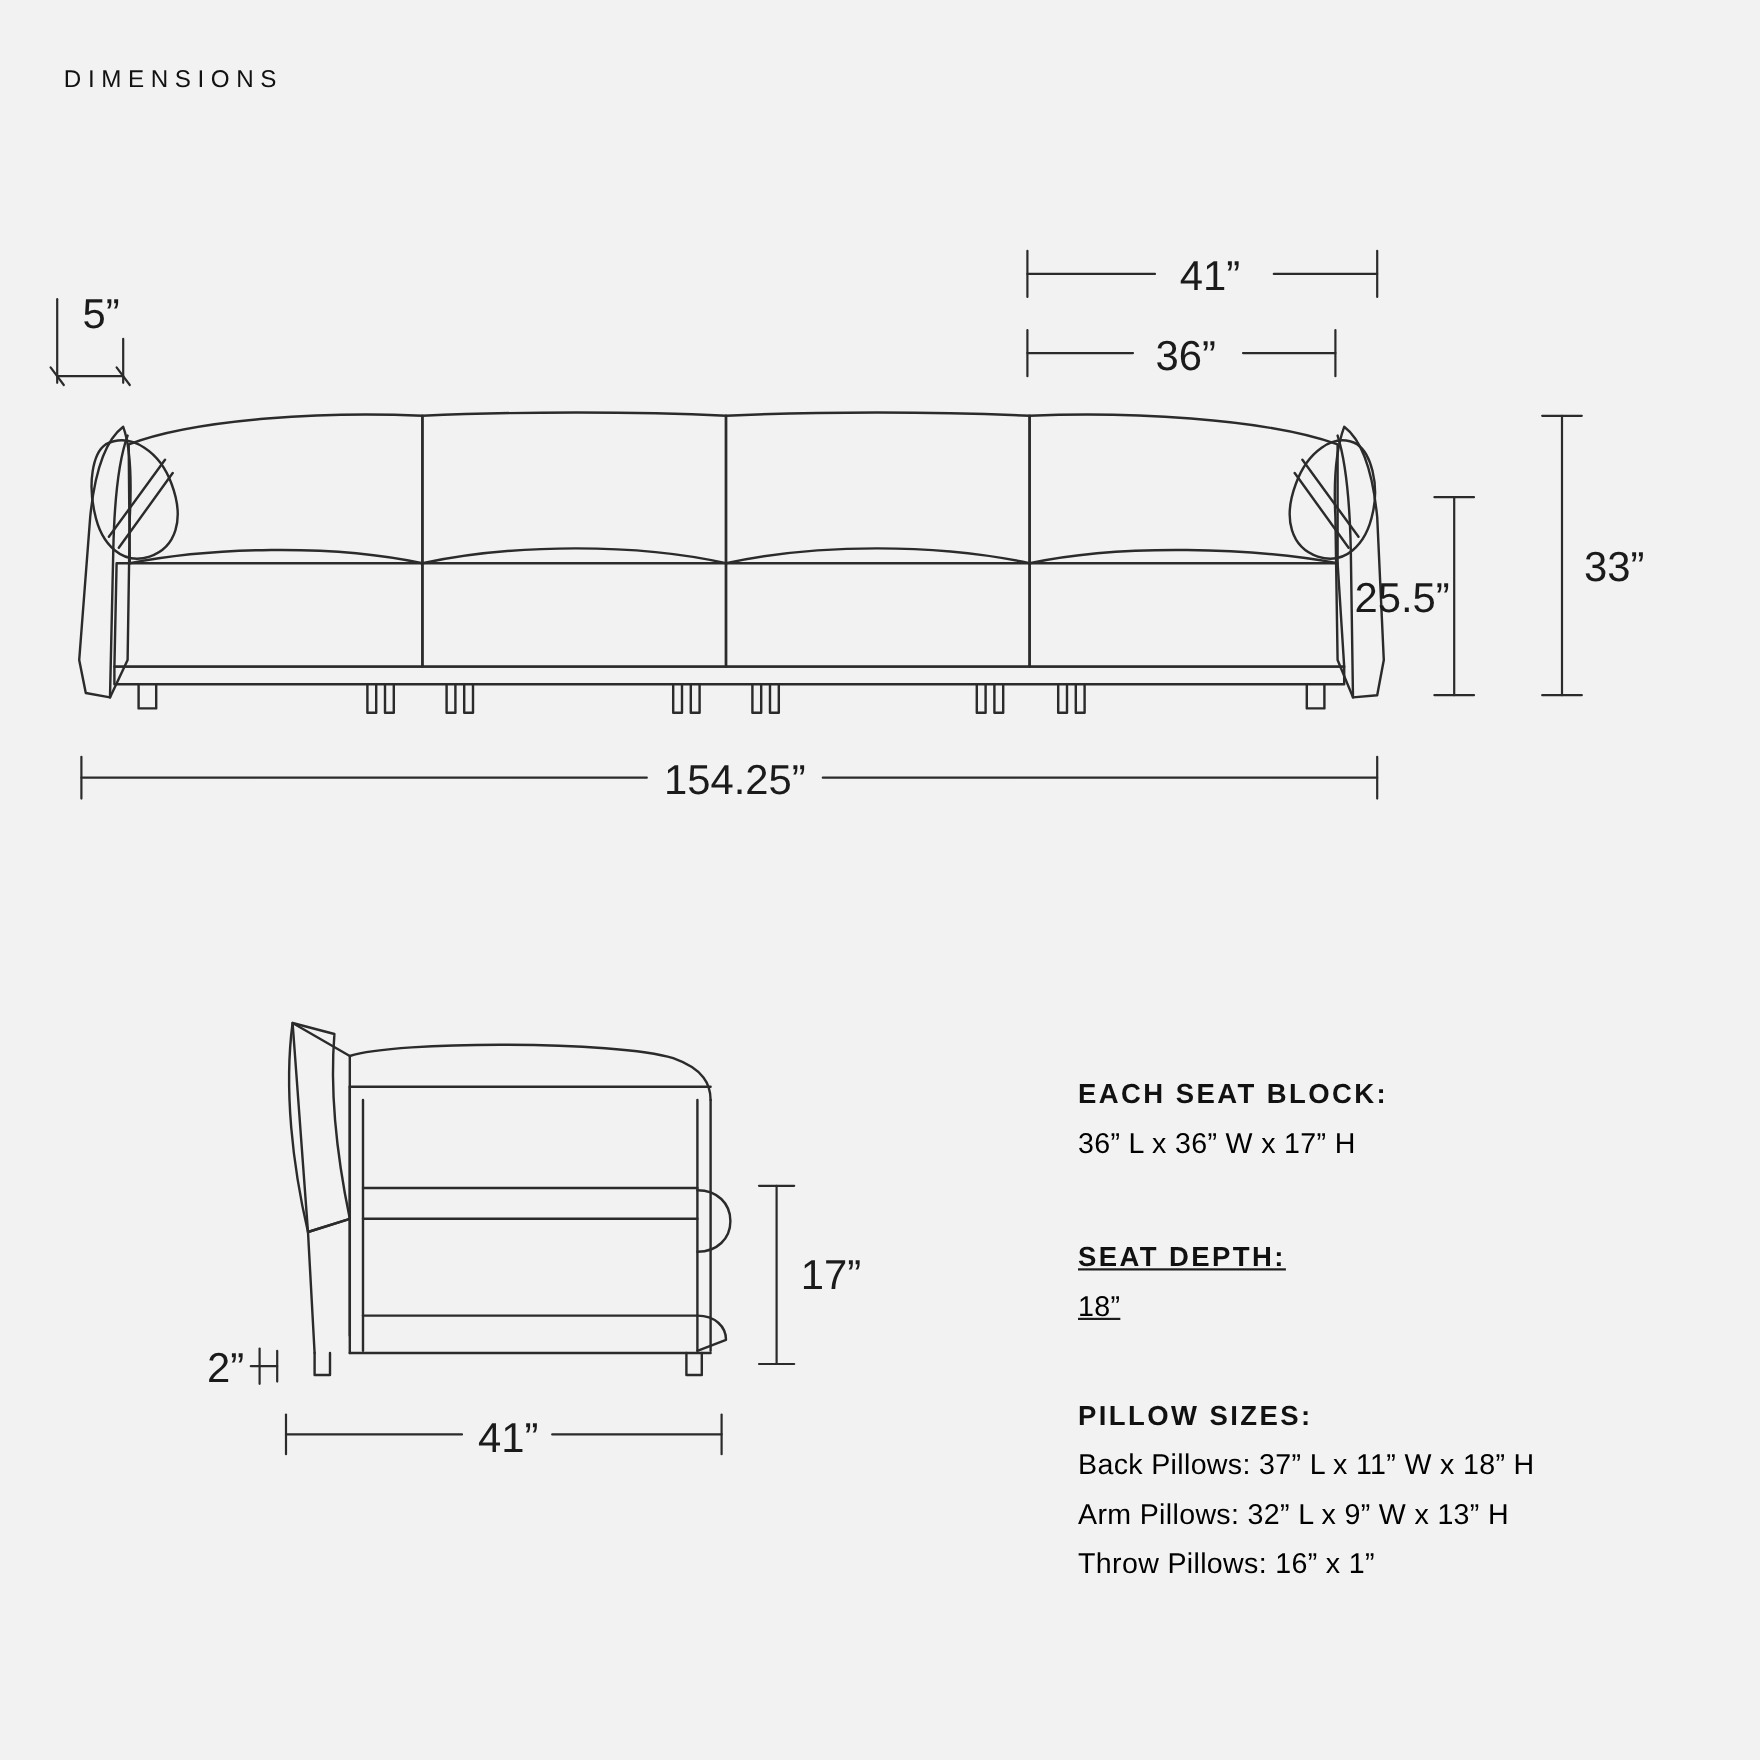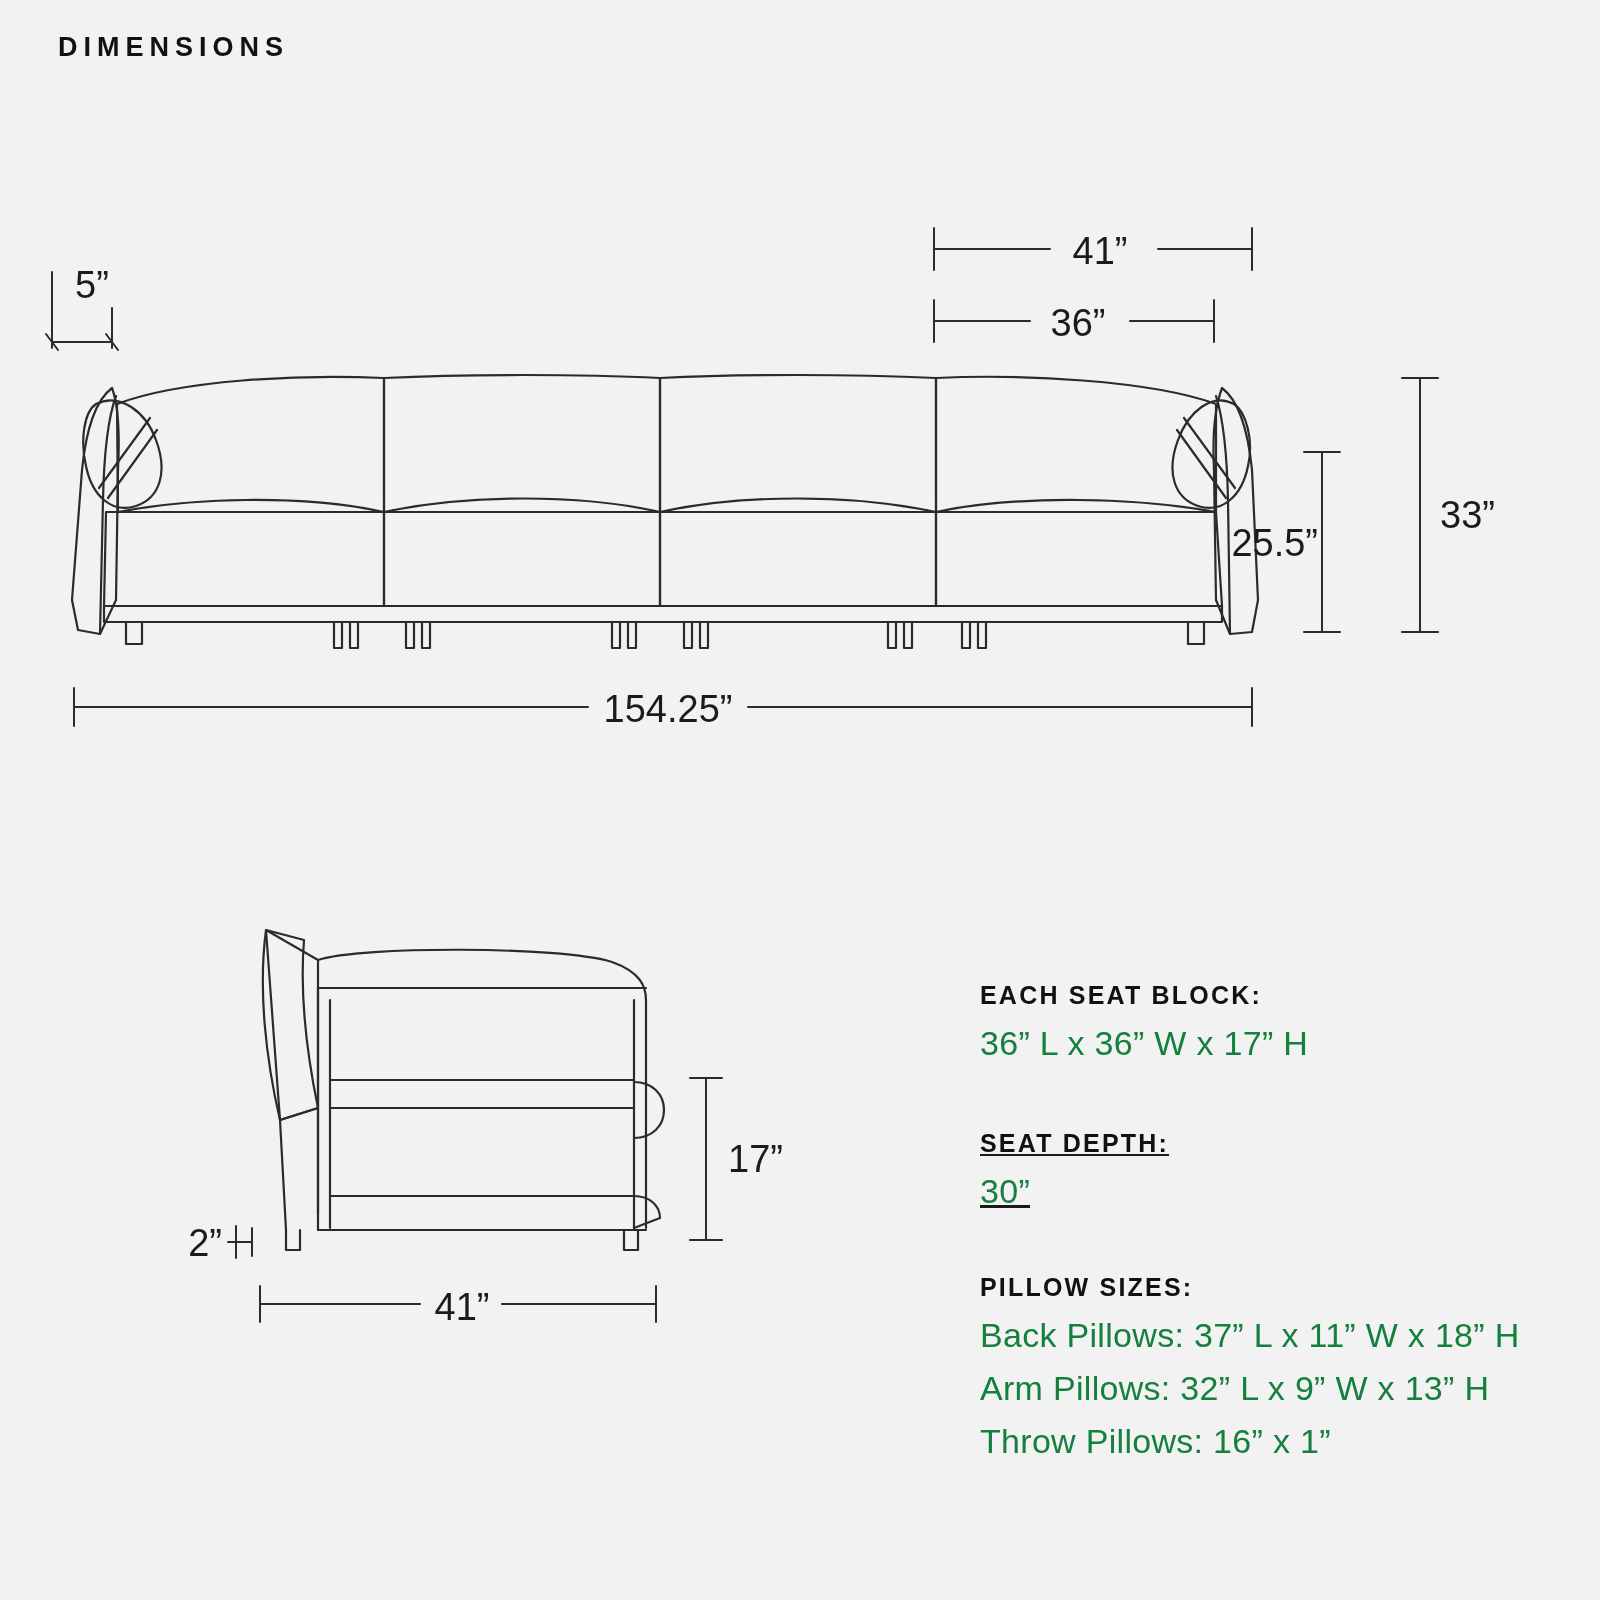--- a/index.html
+++ b/index.html
@@ -15,23 +15,23 @@
     position: relative;
     overflow: hidden;
   }
   .page {
     position: absolute;
     inset: 0;
   }
   .title {
     position: absolute;
     left: 58px;
-    top: 32px;
-    font-size: 27px;
-    font-weight: bold;
+    top: 59px;
+    font-size: 22px;
+    font-weight: normal;
     letter-spacing: 6px;
     color: #111;
   }
   svg.draw {
     position: absolute;
     left: 0;
     top: 0;
     width: 1600px;
     height: 1600px;
   }
@@ -40,22 +40,22 @@
     fill: #1b1b1b;
   }
   .spec-heading {
     font-size: 25px;
     font-weight: bold;
     letter-spacing: 2.2px;
     color: #111;
     margin-top: 41px;
   }
   .spec-line {
-    font-size: 34px;
-    color: #15803d;
+    font-size: 26px;
+    color: #000000;
     margin-top: 14px;
     letter-spacing: 0.3px;
   }
   .spec-block { position: absolute; }
   #specs-seat-block { left: 980px; top: 940px; }
   #specs-seat-depth { left: 980px; top: 1088px; text-decoration: underline; }
   #specs-pillows   { left: 980px; top: 1232px; }
 </style>
 </head>
 <body>
@@ -205,21 +205,21 @@
     </g>
   </svg>
 
   <div class="spec-block" id="specs-seat-block">
     <div class="spec-heading">EACH SEAT BLOCK:</div>
     <div class="spec-line">36” L x 36” W x 17” H</div>
   </div>
 
   <div class="spec-block" id="specs-seat-depth">
     <div class="spec-heading">SEAT DEPTH:</div>
-    <div class="spec-line">30”</div>
+    <div class="spec-line">18”</div>
   </div>
 
   <div class="spec-block" id="specs-pillows">
     <div class="spec-heading">PILLOW SIZES:</div>
     <div class="spec-line">Back Pillows: 37” L x 11” W x 18” H</div>
     <div class="spec-line">Arm Pillows: 32” L x 9” W x 13” H</div>
     <div class="spec-line">Throw Pillows: 16” x 1”</div>
   </div>
 
 </div>

